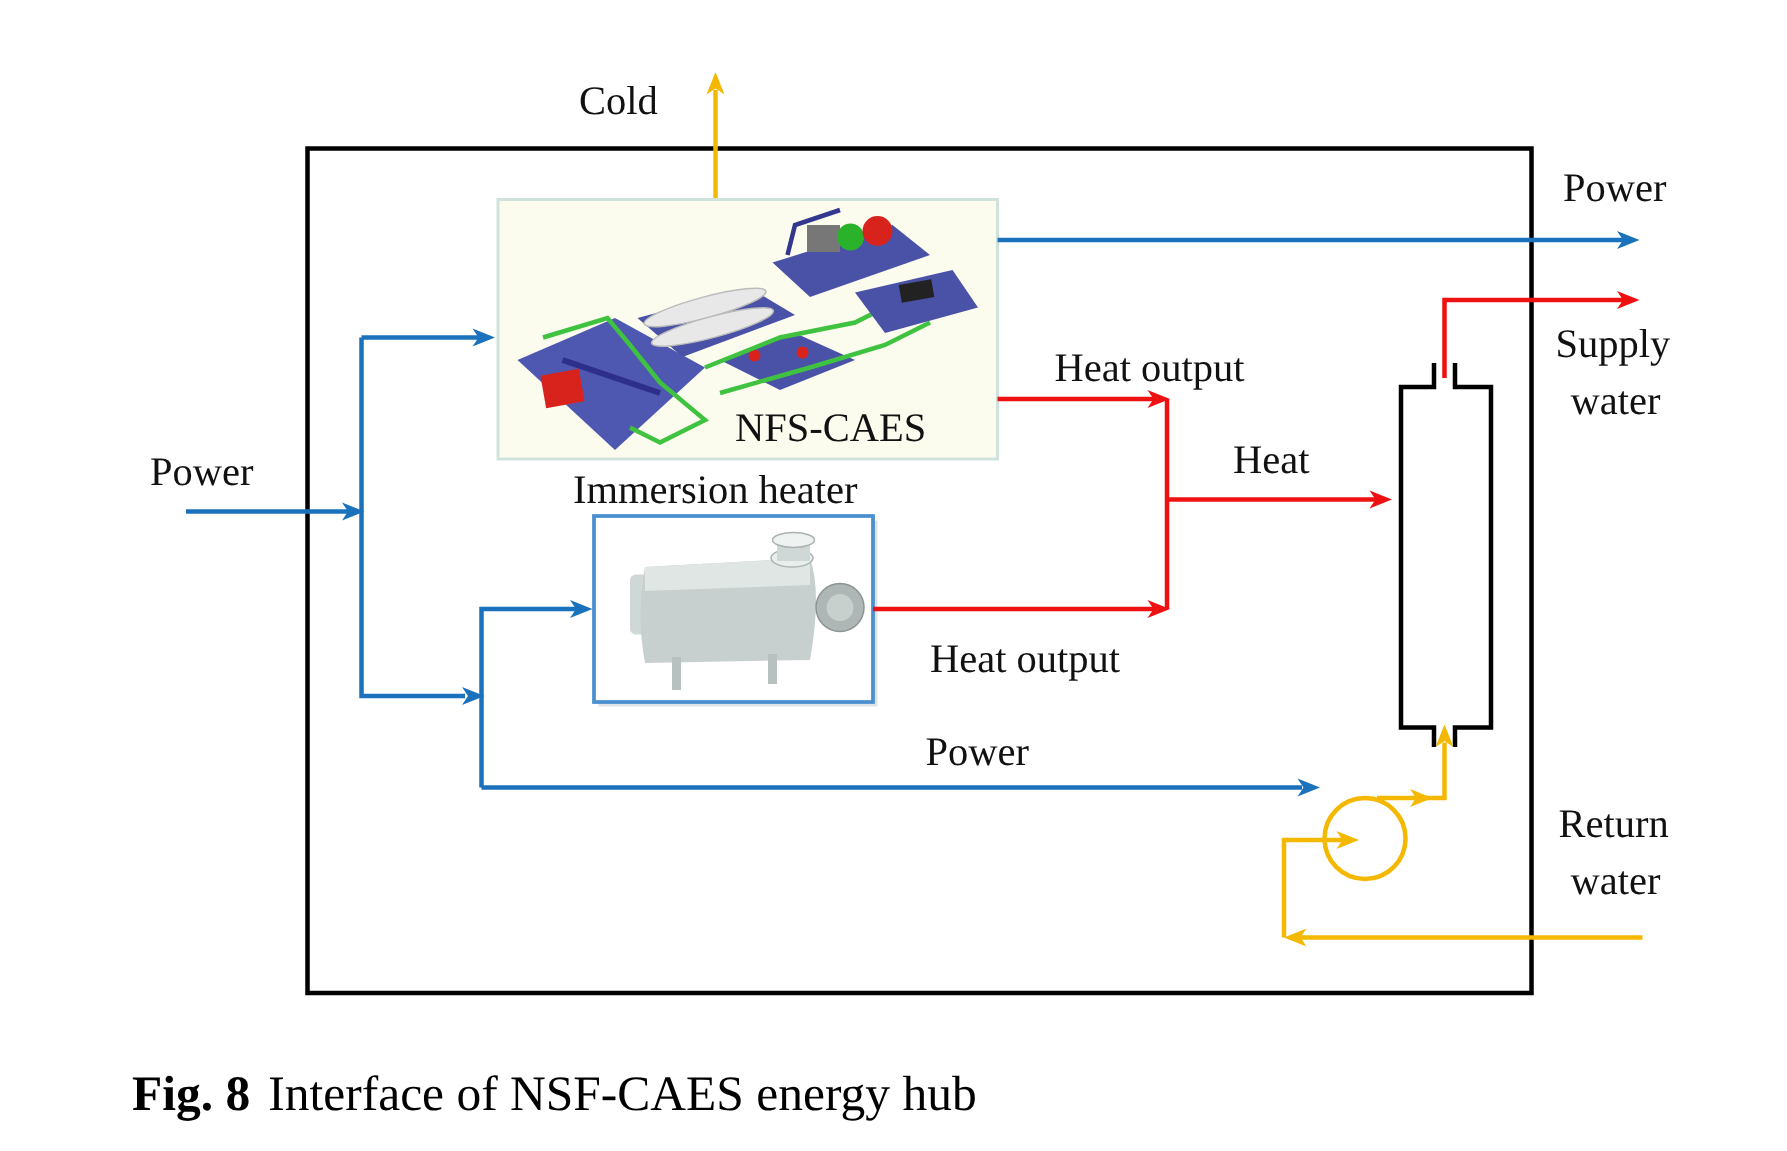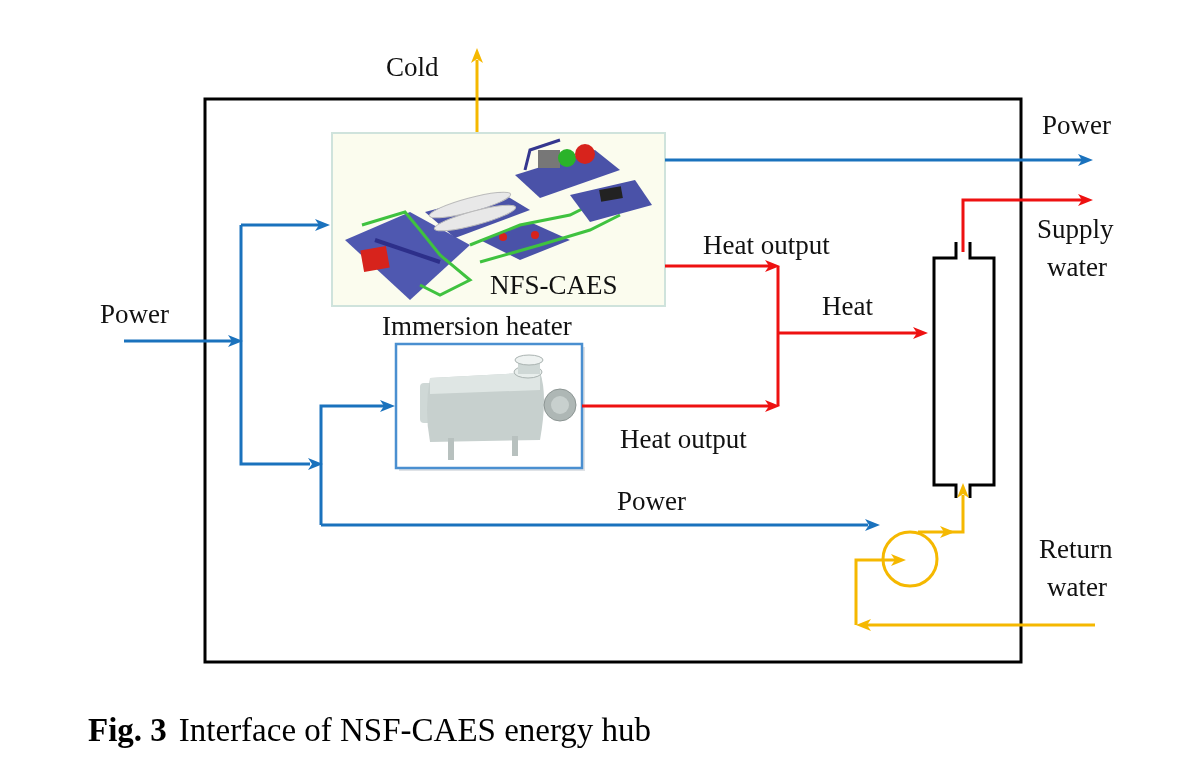--- a/index.html
+++ b/index.html
@@ -134,14 +134,14 @@
   <text class="lbl" x="100" y="323">Power</text>
   <text class="lbl" x="703" y="254">Heat output</text>
   <text class="lbl" x="822" y="315">Heat</text>
   <text class="lbl" x="620" y="448">Heat output</text>
   <text class="lbl" x="617" y="510">Power</text>
   <text class="lbl" x="1039" y="558">Return</text>
   <text class="lbl" x="1047" y="596">water</text>
 </svg>
 
 <div class="caption">
-  <span class="fig">Fig. 3</span><span class="txt">Interface of NSF-CAES energy hub</span>
+  <span class="fig">Fig. 8</span><span class="txt">Interface of NSF-CAES energy hub</span>
 </div>
 
 </body></html>

